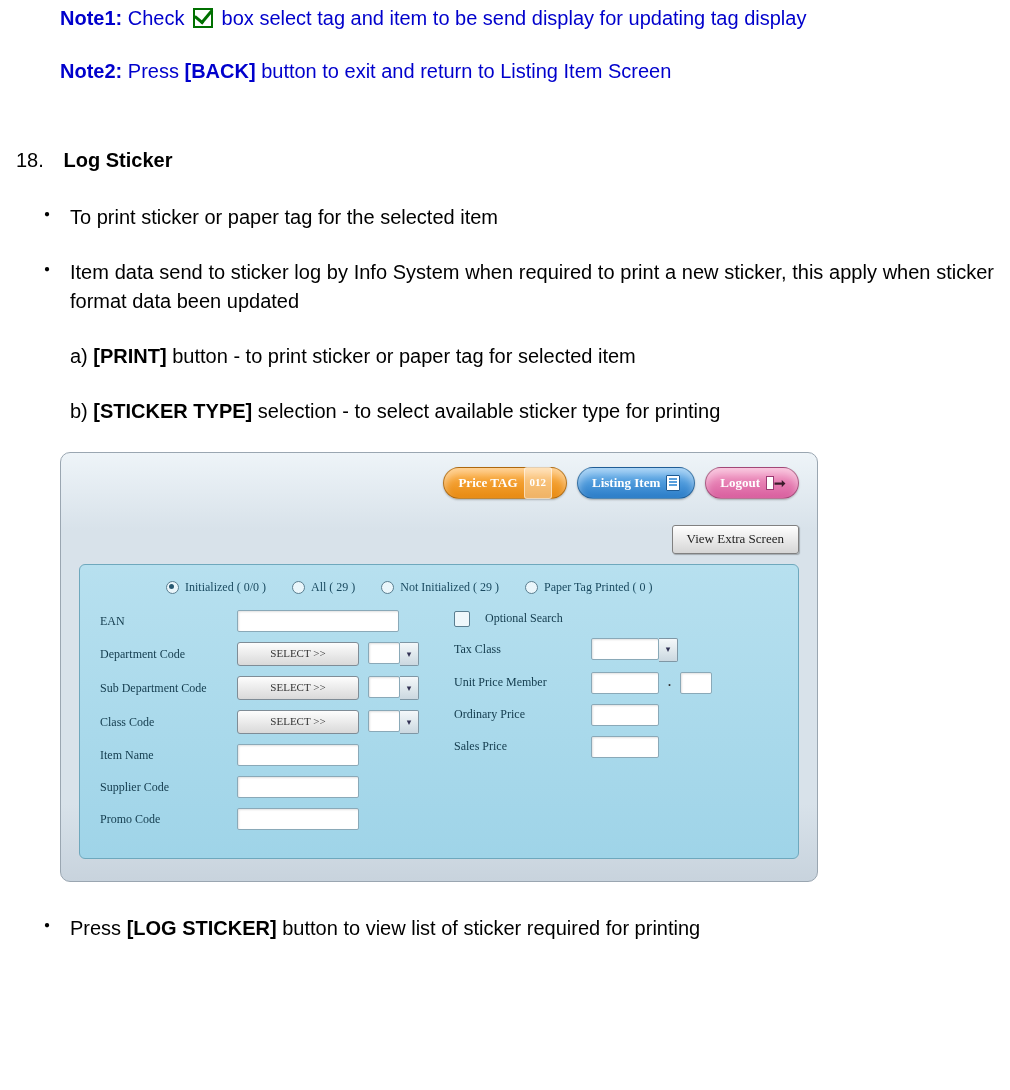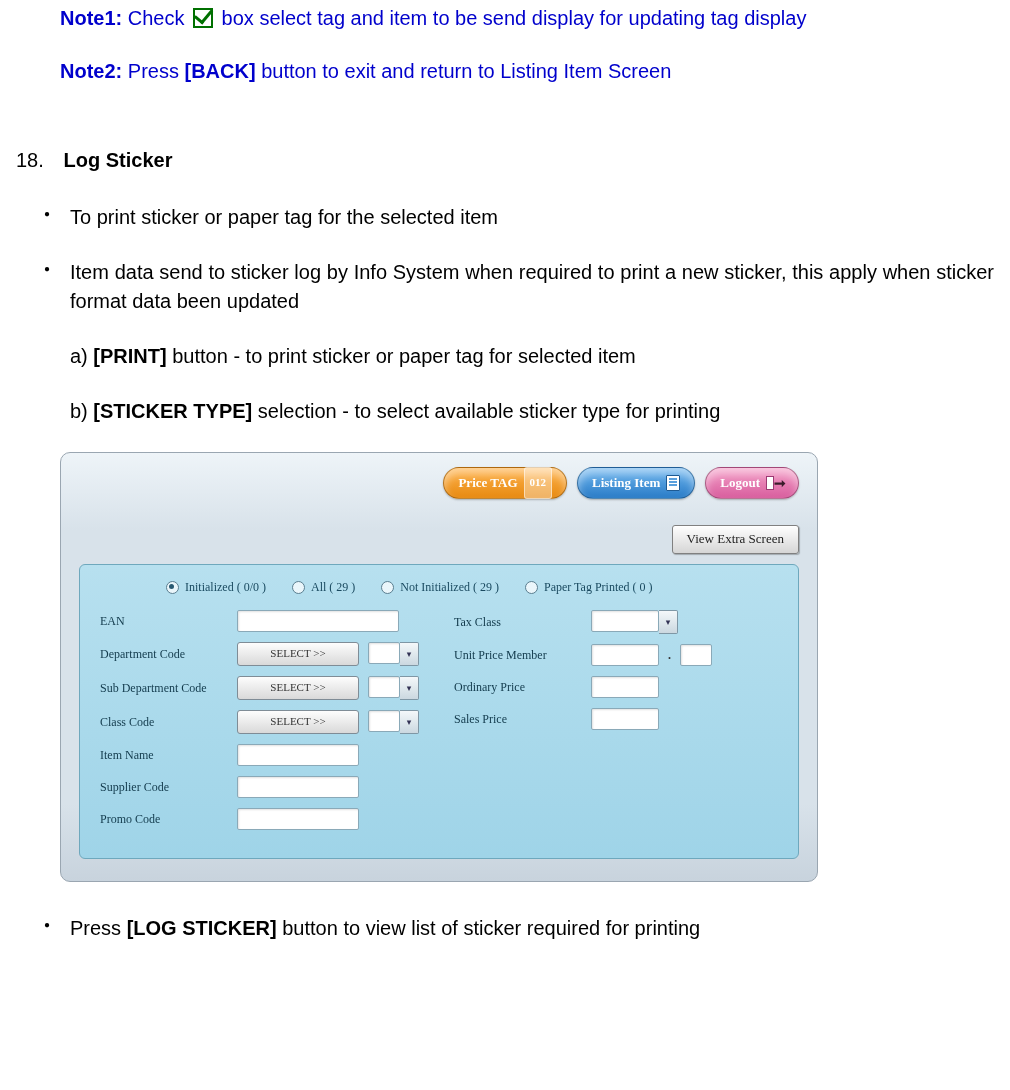--- a/index.html
+++ b/index.html
@@ -245,20 +245,24 @@
             <span class="ibox w-m"></span>
           </div>
           <div class="frow">
             <span class="flabel">Promo Code</span>
             <span class="ibox w-m"></span>
           </div>
         </div>
 
         <div class="col">
           <div class="frow">
+            <span class="chk"></span>
+            <span style="color:#123a4c;">Optional Search</span>
+          </div>
+          <div class="frow">
             <span class="flabel">Tax Class</span>
             <span class="combo">
                 <span class="ibox w-s"></span>
                 <span class="cbtn">▾</span>
               </span>
           </div>
           <div class="frow">
             <span class="flabel">Unit Price Member</span>
             <span class="ibox w-s"></span>
             <span style="font-weight:bold;">.</span>

